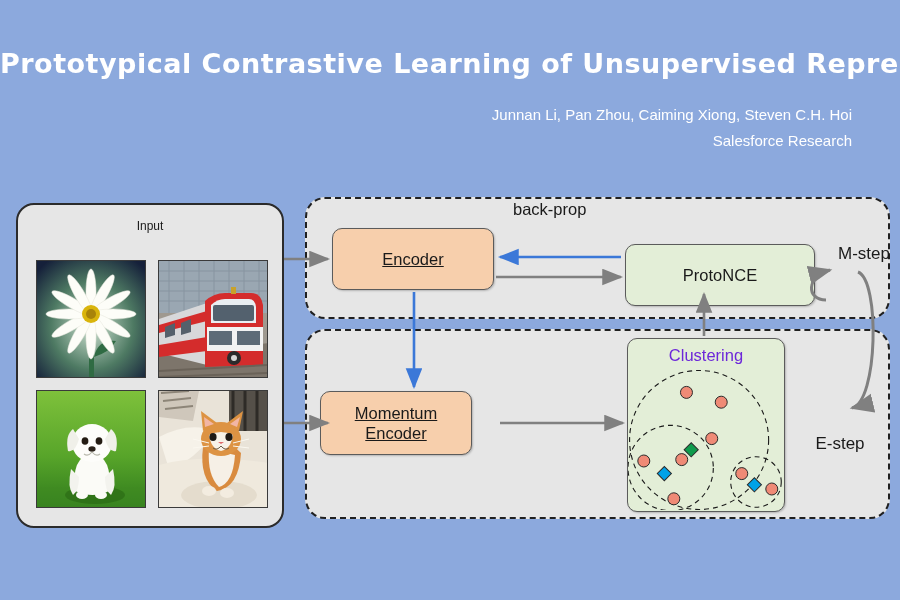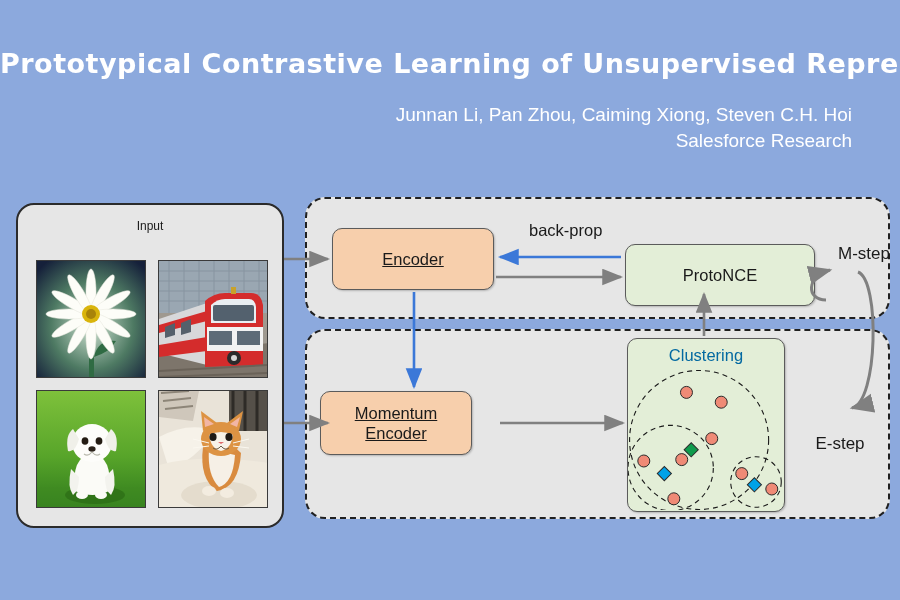--- a/index.html
+++ b/index.html
@@ -18,21 +18,21 @@
     font-family:"DejaVu Sans", sans-serif;
     font-weight:bold;
     font-size:27px;
     letter-spacing:0.5px;
     color:#ffffff;
     white-space:nowrap;
   }
   .authors{
     position:absolute; right:48px; top:102px;
     text-align:right;
-    font-size:19px;
+    font-size:15px;
     color:#ffffff;
     line-height:26px;
   }
 
   
   .panel-input{
     position:absolute; left:16px; top:203px; width:268px; height:325px;
     background:#e6e6e6;
     border:2px solid #2b2b2b;
     border-radius:18px;
@@ -92,36 +92,36 @@
     left:627px; top:338px; width:158px; height:174px;
     background:#e3eed7;
     border:1.5px solid #5b5b5b;
     border-radius:10px;
     box-sizing:border-box;
     position:absolute;
     box-shadow:1px 1px 2px rgba(0,0,0,0.22);
   }
   #box-clustering .cl-title{
     position:absolute;left:0;top:7px;width:100%;
-    text-align:center;font-size:16.5px;color:#0369a1;
+    text-align:center;font-size:16.5px;color:#6d28d9;
   }
 
   .steplabel{
     position:absolute;
     font-size:17px; color:#1a1a1a; text-align:center;
     width:90px;
   }
   #label-mstep{ left:819px; top:244px; }
   #label-estep{ left:795px; top:422px;margin-top:12px; }
 
   .arrowlabel{
     position:absolute;
     font-size:16.5px;color:#1a1a1a;
   }
-  #label-backprop{ left:513px; top:221px;margin-left:16px; }
+  #label-backprop{ left:513px; top:200px; }
 
   svg.overlay{position:absolute;left:0;top:0;width:900px;height:600px;pointer-events:none;}
 </style>
 </head>
 <body>
 
 <div id="stage">
 
   <div class="title">Prototypical Contrastive Learning of Unsupervised Representations</div>
 

